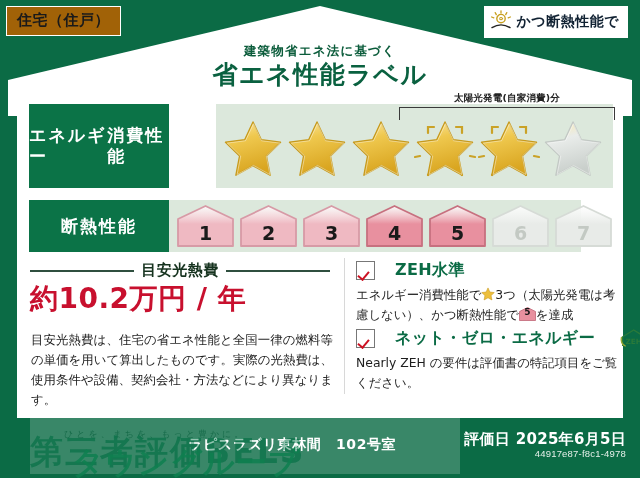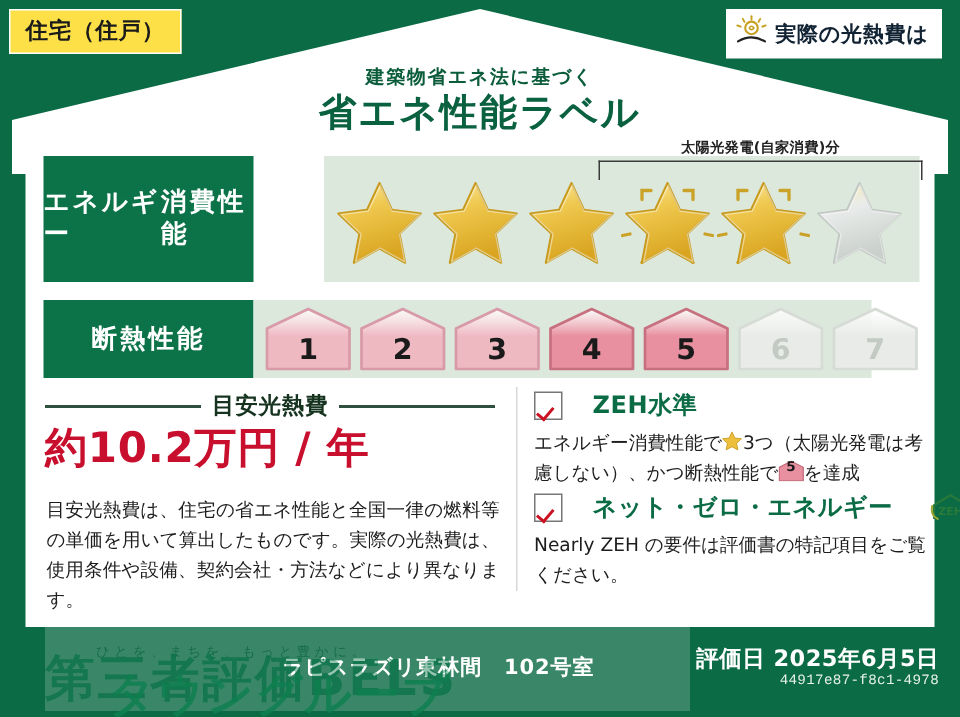--- a/index.html
+++ b/index.html
@@ -14,21 +14,21 @@
     background:#ffffff;
     clip-path:polygon(312px 0, 624px 74px, 624px 110px, 0 110px, 0 74px);
   }
   .body-white{
     position:absolute;left:17px;top:92px;width:606px;height:326px;background:#fff;
   }
 
   
   .type-chip{
     position:absolute;left:6px;top:6px;
-    background:#fde047;color:#1a1a1a;
+    background:#a16207;color:#1a1a1a;
     font-size:15px;font-weight:700;letter-spacing:.5px;
     padding:6px 10px 7px 10px;line-height:1;
     border:1px solid #ffffff;
     font-family:"DejaVu Sans",sans-serif;
   }
 
   
   .renew-badge{
     position:absolute;right:12px;top:6px;
     background:#fff;display:flex;align-items:center;gap:5px;
@@ -162,21 +162,21 @@
   .addr{
     position:absolute;left:188px;top:18px;font-size:14px;font-weight:700;color:#fff;
     letter-spacing:.6px;font-family:"DejaVu Sans",sans-serif;
   }
   .eval-date{
     position:absolute;right:14px;top:12px;font-size:15px;font-weight:700;color:#fff;
     letter-spacing:.3px;font-family:"DejaVu Sans",sans-serif;
   }
   .eval-id{
     position:absolute;right:14px;top:30px;font-size:9.5px;color:#e6f0ea;letter-spacing:.2px;
-    font-family:Liberation Mono, monospace;text-align:right;
+    font-family:Liberation Sans, sans-serif;text-align:right;
   }
 
   
   .watermark{
     position:absolute;left:30px;top:418px;width:430px;height:56px;
     pointer-events:none;opacity:.55;
   }
   .wm-box{
     position:absolute;left:0;top:0;width:430px;height:56px;background:rgba(255,255,255,.35);
   }
@@ -213,21 +213,21 @@
           <line x1="5.2" y1="2.6" x2="6.3" y2="4.6"></line>
           <line x1="16.8" y1="2.6" x2="15.7" y2="4.6"></line>
           <line x1="1.6" y1="7" x2="3.8" y2="7.8"></line>
           <line x1="20.4" y1="7" x2="18.2" y2="7.8"></line>
         </g>
         <circle cx="11" cy="8.6" r="4.2" fill="none" stroke="#c8a020" stroke-width="1.4"></circle>
         <path d="M9.4 8.6 q1.6 -2.2 3.2 0 q-1.6 2.2 -3.2 0" fill="none" stroke="#c8a020" stroke-width="1.1"></path>
         <path d="M2 17.6 q9 -5.4 18 0" fill="none" stroke="#222" stroke-width="1.4" stroke-linecap="round"></path>
       </svg>
     </span>
-    <span class="txt">実際の光熱費は</span>
+    <span class="txt">かつ断熱性能で</span>
   </div>
 
   <div class="title-sub">建築物省エネ法に基づく</div>
   <div class="title-main">省エネ性能ラベル</div>
 
   <div class="row row-energy">
     <div class="row-label">
       <span>エネルギー</span>
       <span>消費性能</span>
     </div>

